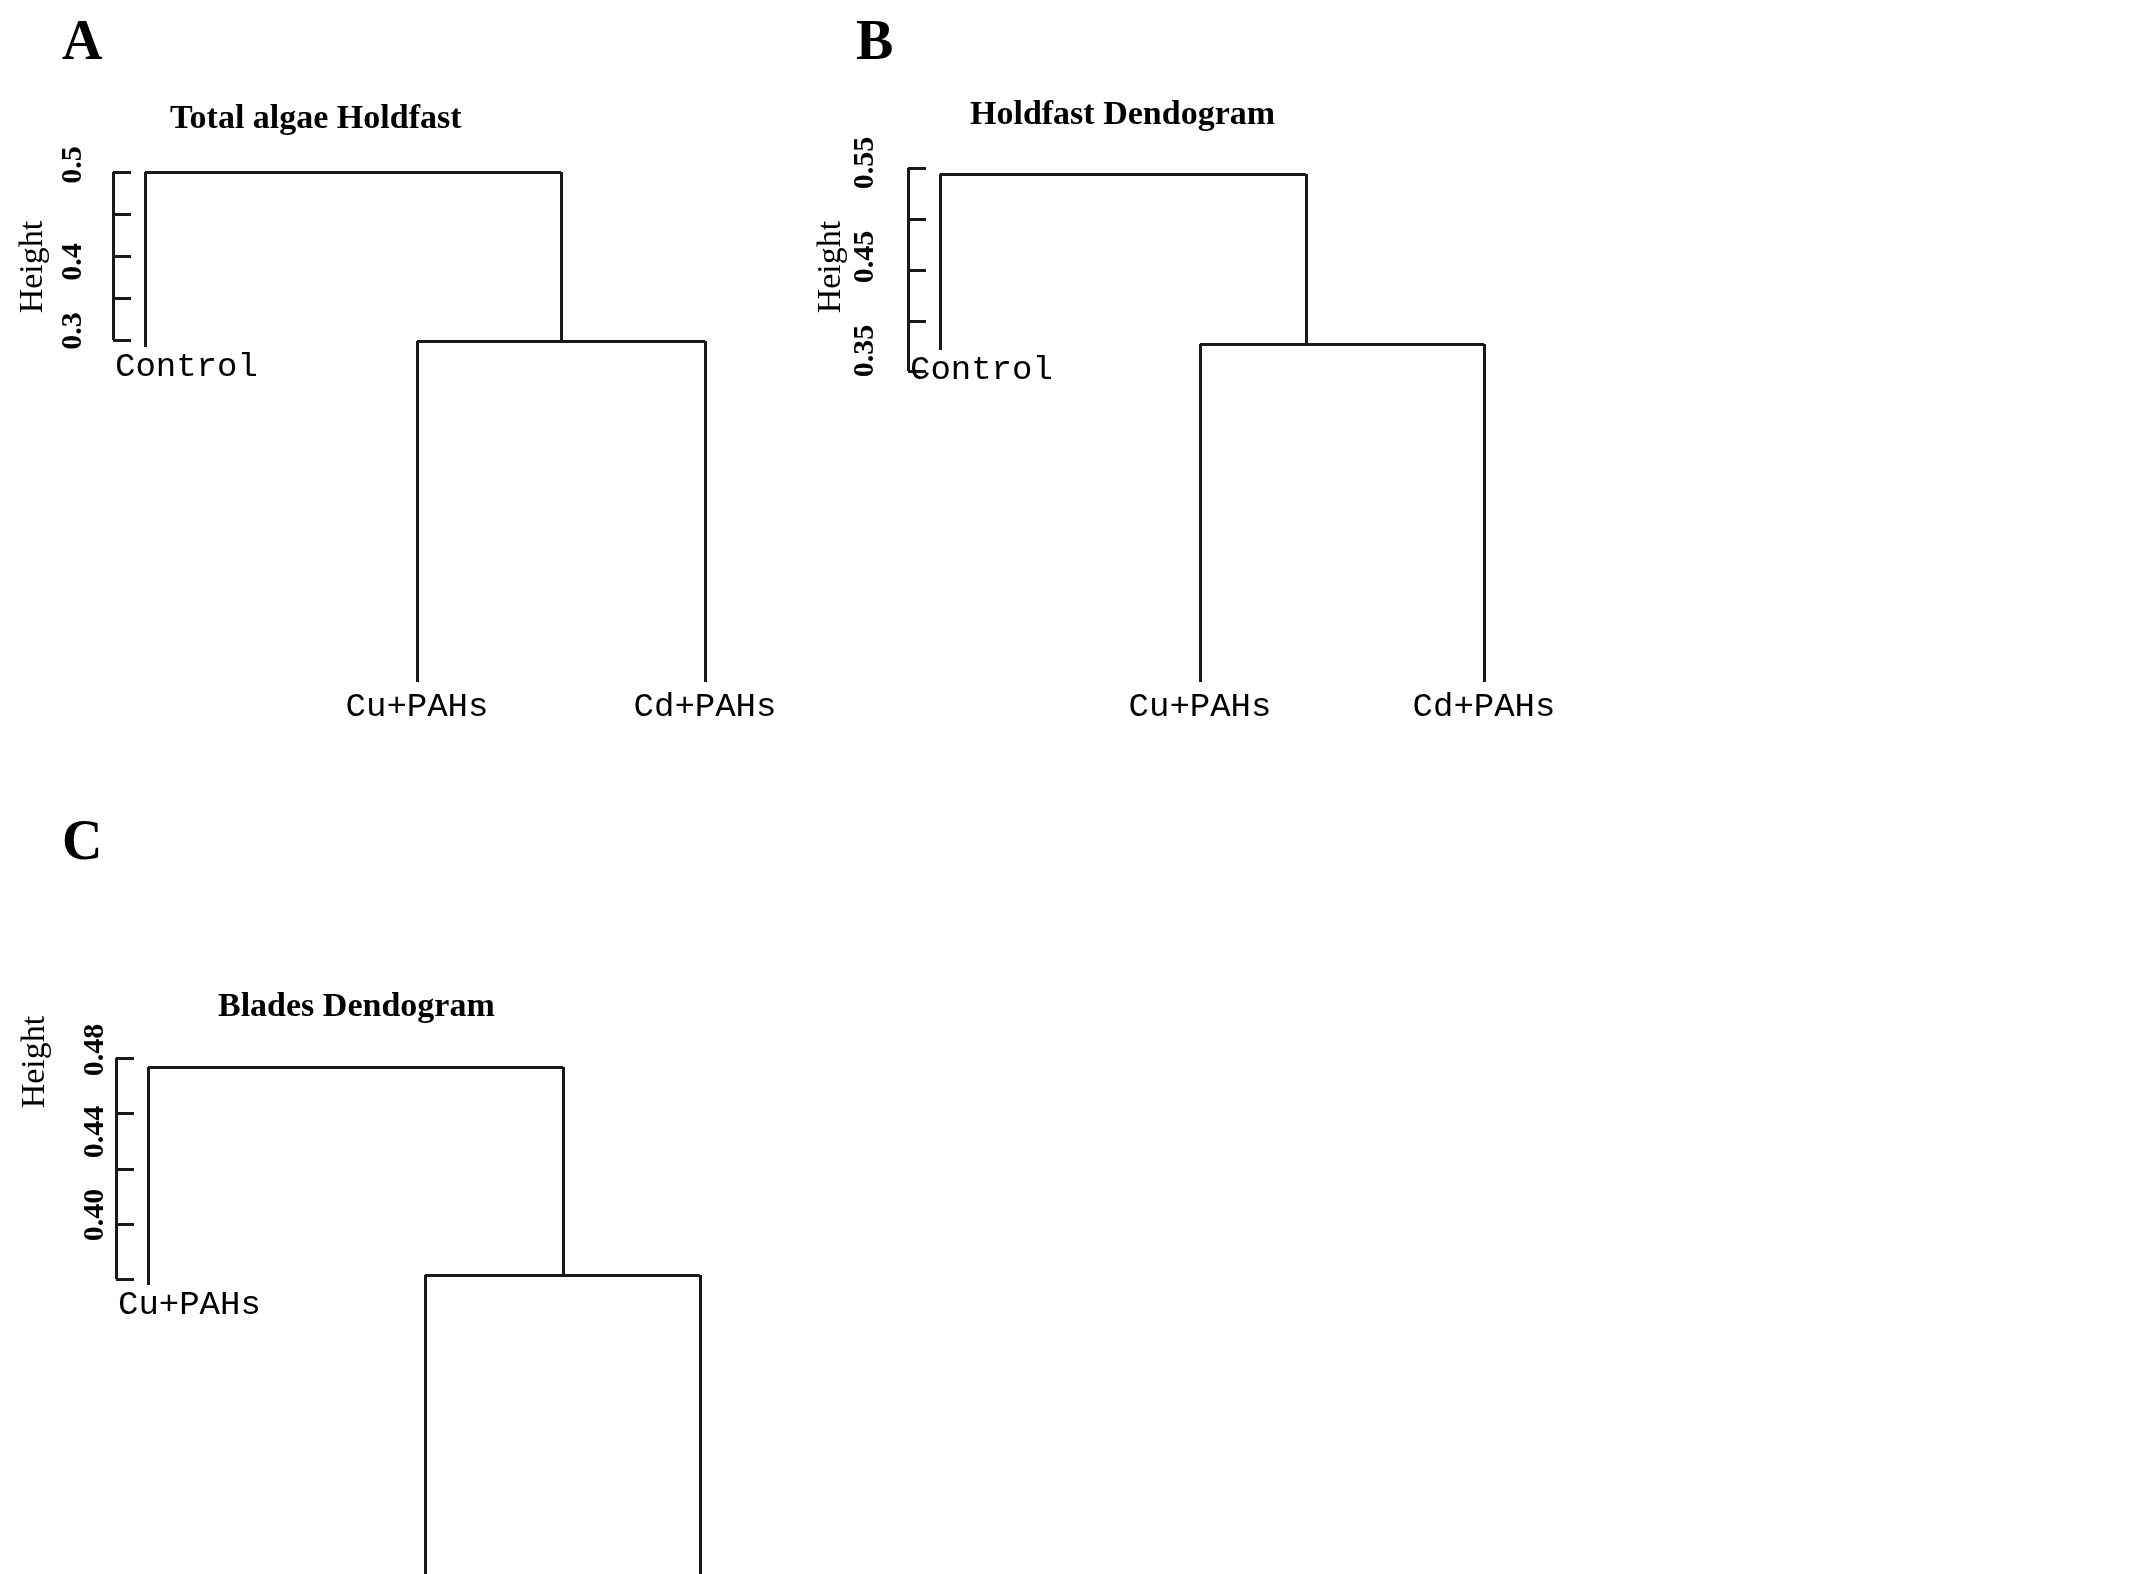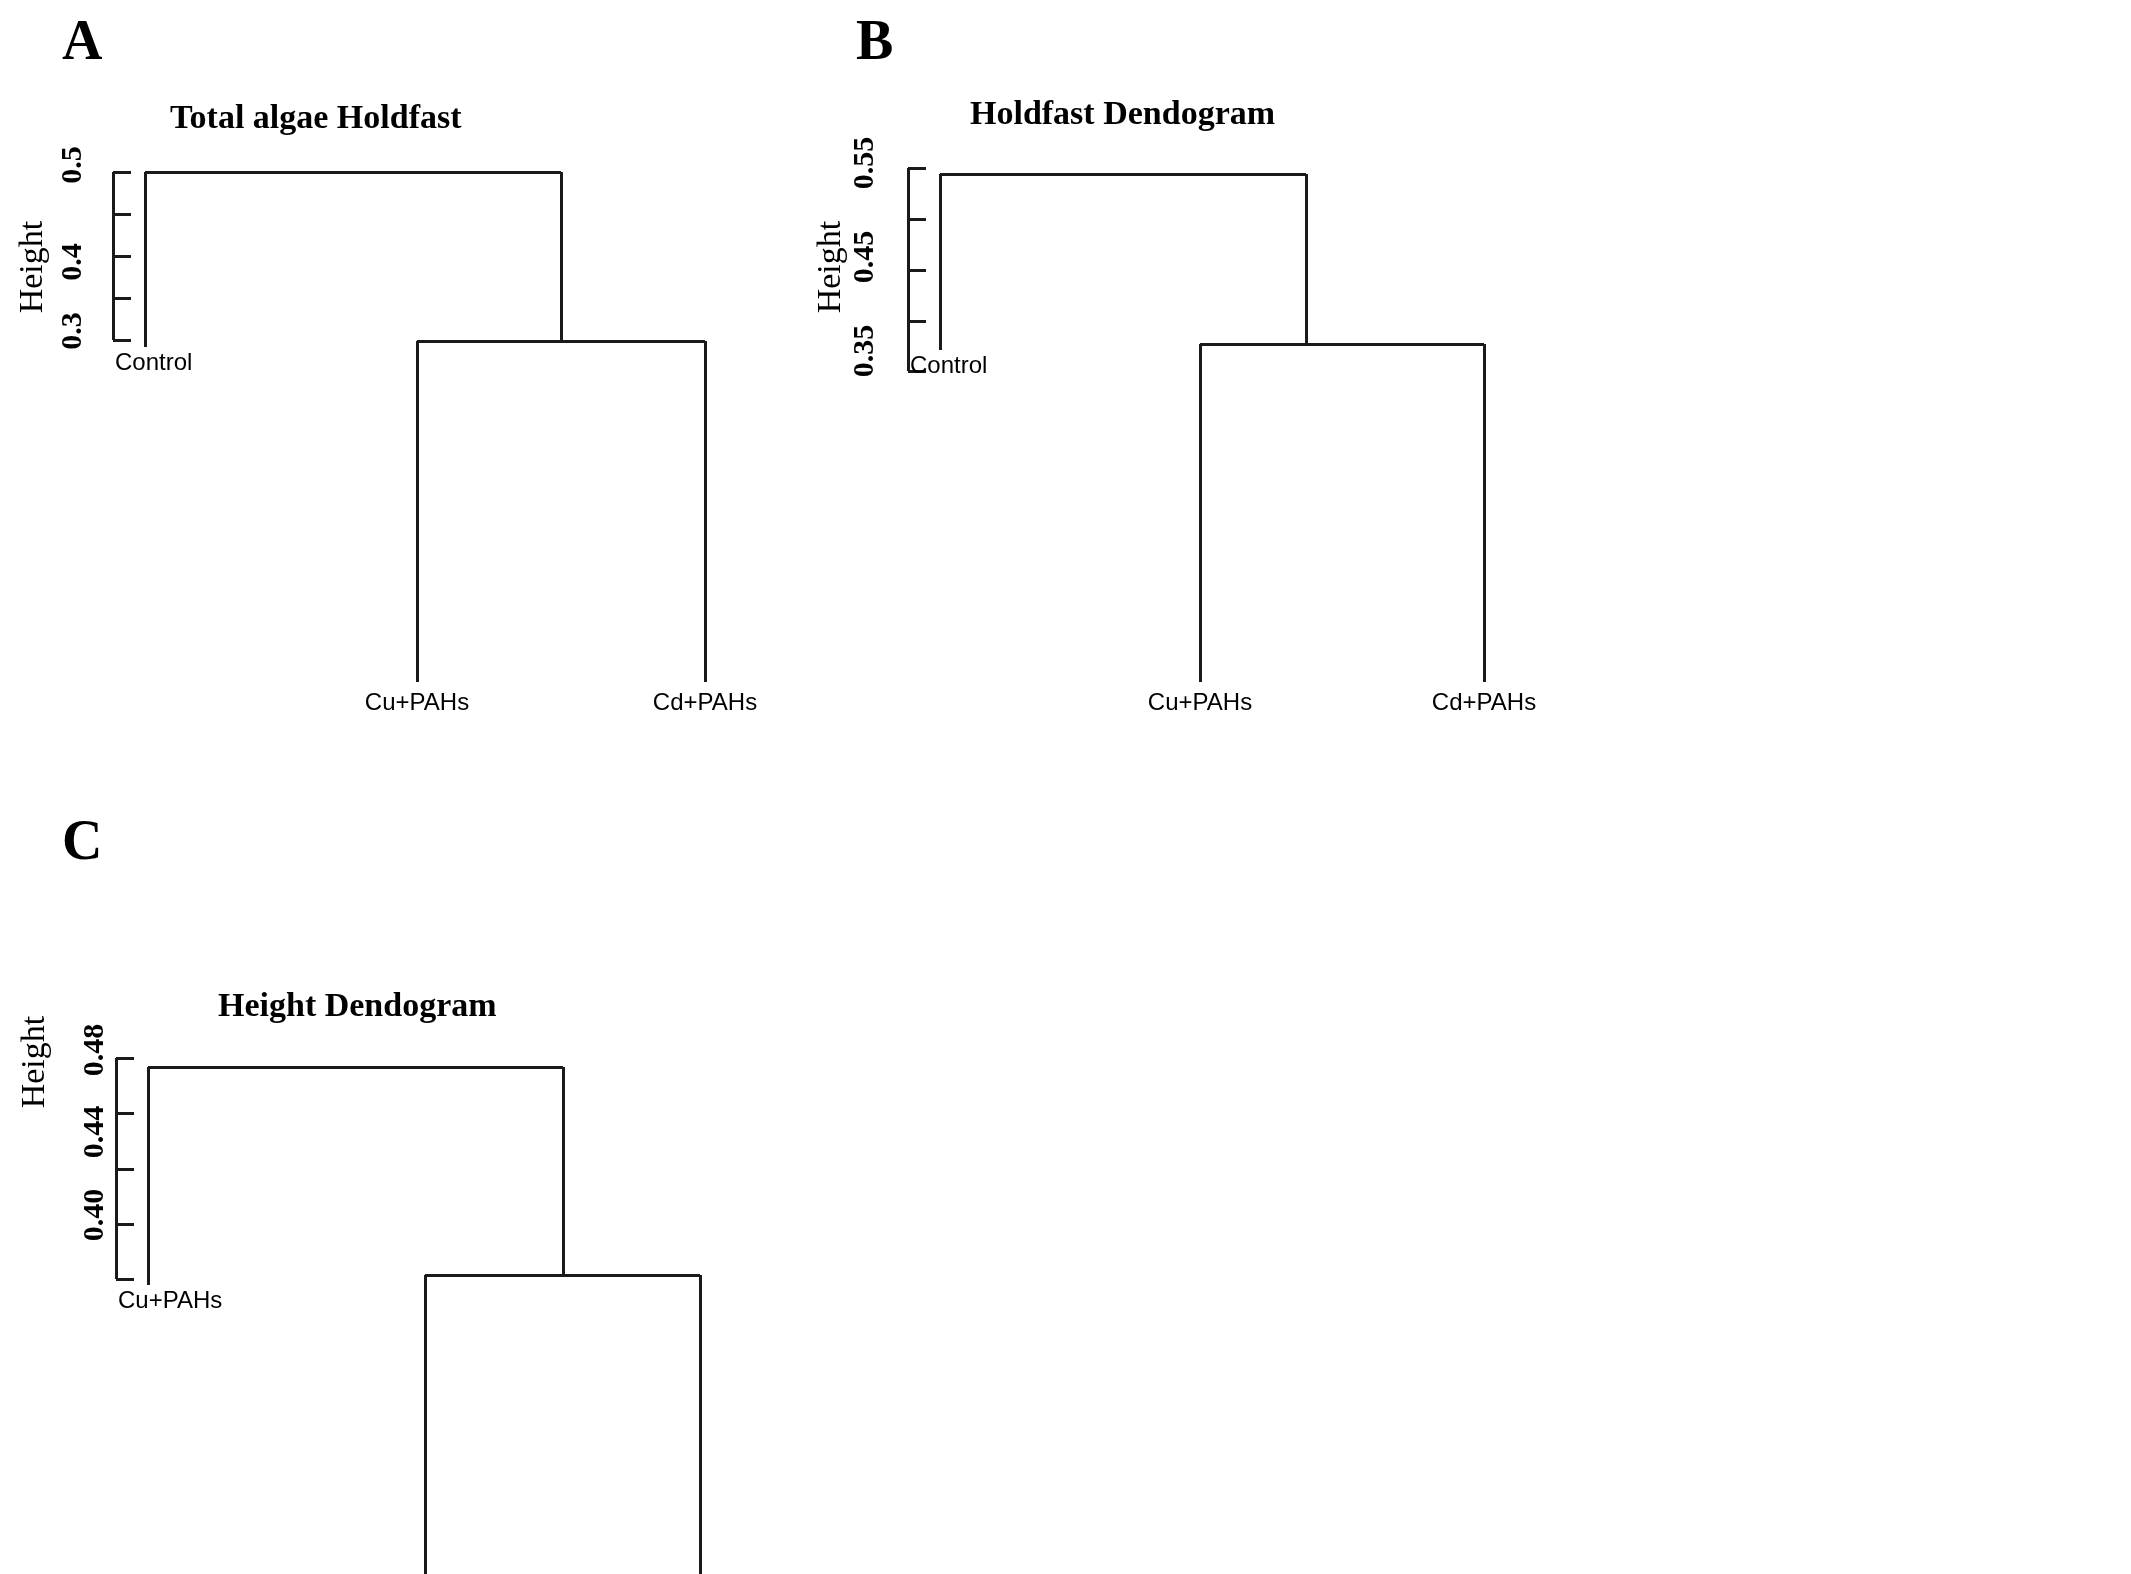--- a/index.html
+++ b/index.html
@@ -58,22 +58,22 @@
     font-weight: bold;
     font-size: 30px;
     line-height: 1;
     white-space: nowrap;
     transform-origin: 50% 50%;
     transform: rotate(-90deg);
     color: #000000;
   }
   .leaf-label {
     position: absolute;
-    font-family: Liberation Sans, sans-serif;
-    font-size: 24px;
+    font-family: Liberation Mono, monospace;
+    font-size: 34px;
     line-height: 1;
     white-space: nowrap;
     color: #000000;
   }
   .panel-svg {
     position: absolute;
     left: 0;
     top: 0;
     overflow: visible;
   }
@@ -176,21 +176,21 @@
 
     <div class="leaf-label" style="left:-150px; top:353px;">Control</div>
     <div class="leaf-label" style="left:140px; top:690px; transform:translateX(-50%);">Cu+PAHs</div>
     <div class="leaf-label" style="left:424px; top:690px; transform:translateX(-50%);">Cd+PAHs</div>
   </div>
 
   <div class="panel" style="left:0px; top:790px; width:900px; height:784px;">
 
     <div class="panel-letter" style="left:62px; top:22px;">C</div>
 
-    <div class="panel-title" style="left:218px; top:198px;">Height Dendogram</div>
+    <div class="panel-title" style="left:218px; top:198px;">Blades Dendogram</div>
 
     <div class="axis-title" style="left:-27px; top:255px; width:120px; text-align:center;">Height</div>
 
     <div class="tick-label" style="left:48px; top:245px; width:90px; text-align:center;">0.48</div>
     <div class="tick-label" style="left:48px; top:327px; width:90px; text-align:center;">0.44</div>
     <div class="tick-label" style="left:48px; top:410px; width:90px; text-align:center;">0.40</div>
 
     <svg class="panel-svg" width="900" height="784" viewBox="0 0 900 784">
       <g>
         <line class="axis-line" x1="116" y1="268" x2="116" y2="489"></line>

